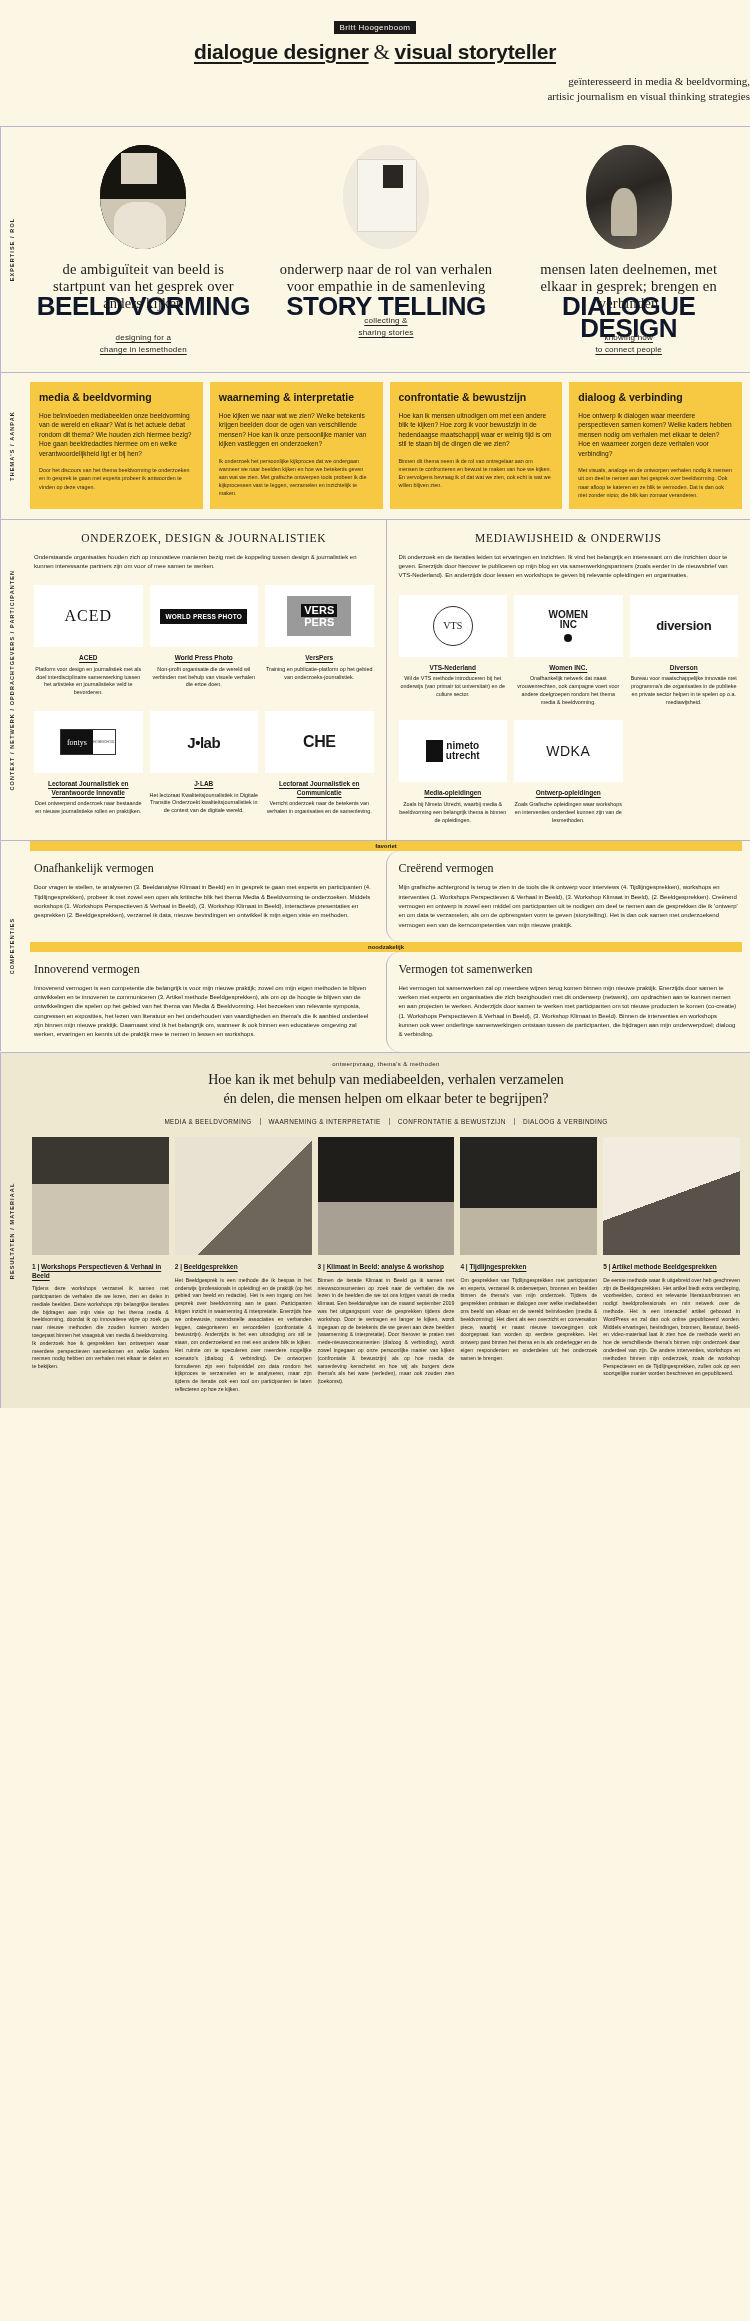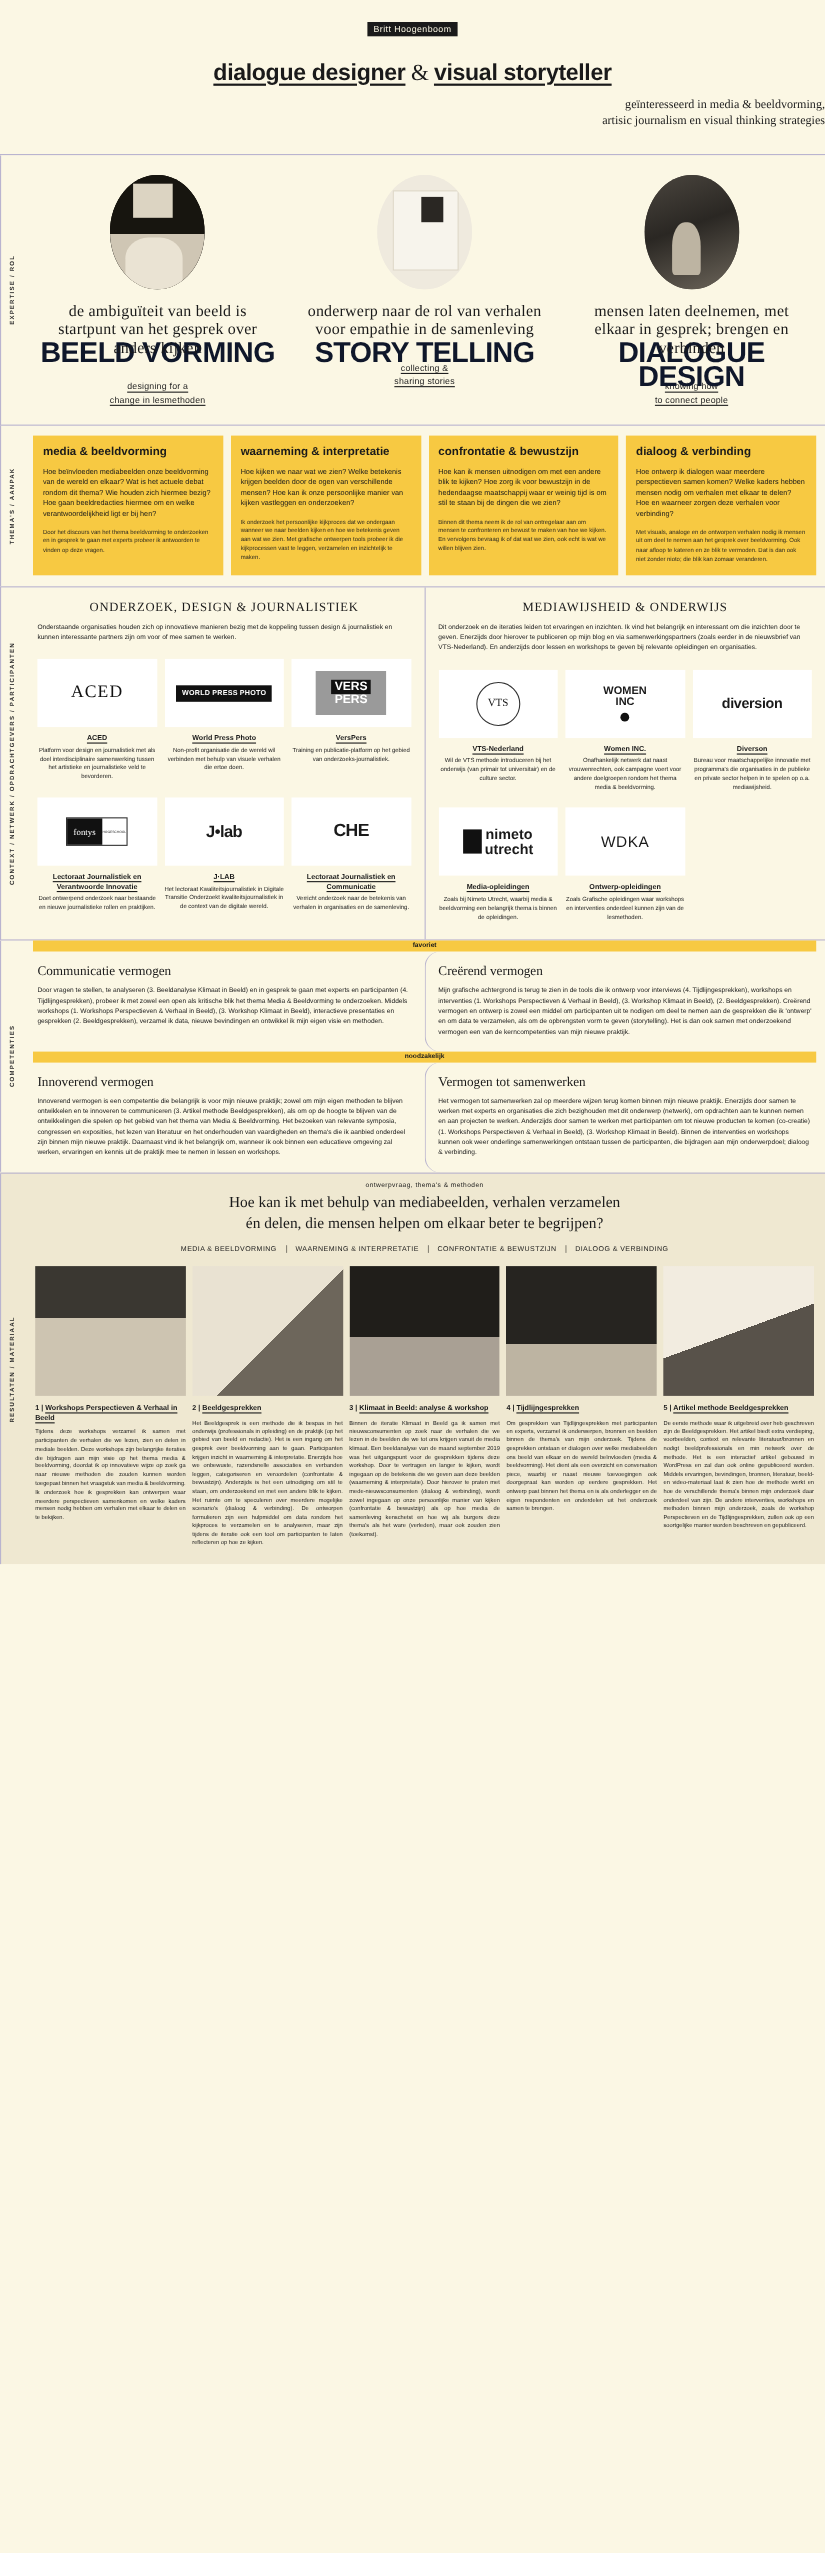--- a/index.html
+++ b/index.html
@@ -12,21 +12,21 @@
   .page { width:750px; position:relative; }
 
   
   .header { padding: 16px 0 22px; text-align:center; }
   .namebadge {
     display:inline-block; background:#1a1a1a; color:#fbf7e4;
     font-size:8px; letter-spacing:.4px; padding:2px 6px;
     font-family:"Liberation Sans", sans-serif;
   }
   .maintitle {
-    margin-top:20px; font-family:"Liberation Sans", sans-serif;
+    margin-top:6px; font-family:"Liberation Sans", sans-serif;
     font-weight:bold; font-size:21px; letter-spacing:-.3px;
   }
   .maintitle .u { text-decoration:underline; text-underline-offset:3px; }
   .maintitle .amp { font-weight:normal; font-family:"Liberation Serif", serif;}
   .subtitle {
     margin-top:9px; font-family:"Liberation Serif", serif;
     font-size:11px; line-height:1.35; color:#222;text-align:right;
   }
 
   
@@ -148,21 +148,21 @@
   .lm-winc { font-size:10px; font-weight:bold; line-height:1.05; text-align:center; }
   .lm-winc .dot{ display:block;width:8px;height:8px;background:#111;border-radius:50%;margin:3px auto 0;}
   .lm-fontys { display:flex; width:56px; height:26px; border:1px solid #333; }
   .lm-fontys .b{ background:#111; color:#fff; flex:0 0 58%; font-size:8px;
                  display:flex;align-items:center;justify-content:center; font-family:"Liberation Serif",serif;}
   .lm-fontys .w{ flex:1; font-size:3px; color:#333; display:flex;align-items:center;justify-content:center;}
   .lm-jlab { font-size:15px; font-weight:bold; letter-spacing:-.5px; }
   .lm-che { font-size:16px; font-weight:bold; letter-spacing:-.5px; position:relative;}
   .lm-nimeto { display:flex; align-items:center; gap:3px; }
   .lm-nimeto .sq{ width:17px;height:22px;background:#111; }
-  .lm-nimeto .tx{ font-size:13px; font-weight:bold; line-height:1.05; }
+  .lm-nimeto .tx{ font-size:10px; font-weight:bold; line-height:1.05; }
   .lm-wdka { font-size:14px; letter-spacing:.5px; }
   .chiprow { padding:0 8px; }
   .chipinner { background:#f7c942; text-align:center; font-size:6px;
                font-weight:bold; padding:2px 0; }
   .comprow { display:flex; }
   .compcell { flex:1 1 0; padding:10px 12px 12px; }
   .compcell + .compcell { border-left:1px solid #b9b4cf;border-radius:14px; }
   .comptitle { font-family:"Liberation Serif", serif; font-size:12px; margin-bottom:7px; }
   .comptext { font-size:6px; line-height:1.55; }
 
@@ -403,21 +403,21 @@
   </div>
 
   <div class="band">
     <div class="sidelabel">COMPETENTIES</div>
     <div class="bandbody">
       <div class="chiprow">
         <div class="chipinner">favoriet</div>
       </div>
       <div class="comprow">
         <div class="compcell">
-          <div class="comptitle">Communicatie vermogen</div>
+          <div class="comptitle">Onafhankelijk vermogen</div>
           <div class="comptext">Door vragen te stellen, te analyseren (3. Beeldanalyse Klimaat in Beeld) en in gesprek te gaan met experts en participanten (4. Tijdlijngesprekken), probeer ik met zowel een open als kritische blik het thema Media &amp; Beeldvorming te onderzoeken. Middels workshops (1. Workshops Perspectieven &amp; Verhaal in Beeld), (3. Workshop Klimaat in Beeld), interactieve presentaties en gesprekken (2. Beeldgesprekken), verzamel ik data, nieuwe bevindingen en ontwikkel ik mijn eigen visie en methoden.</div>
         </div>
         <div class="compcell">
           <div class="comptitle">Creërend vermogen</div>
           <div class="comptext">Mijn grafische achtergrond is terug te zien in de tools die ik ontwerp voor interviews (4. Tijdlijngesprekken), workshops en interventies (1. Workshops Perspectieven &amp; Verhaal in Beeld), (3. Workshop Klimaat in Beeld), (2. Beeldgesprekken). Creërend vermogen en ontwerp is zowel een middel om participanten uit te nodigen om deel te nemen aan de gesprekken die ik 'ontwerp' en om data te verzamelen, als om de opbrengsten vorm te geven (storytelling). Het is dan ook samen met onderzoekend vermogen een van de kerncompetenties van mijn nieuwe praktijk.</div>
         </div>
       </div>
       <div class="chiprow">
         <div class="chipinner">noodzakelijk</div>
       </div>

